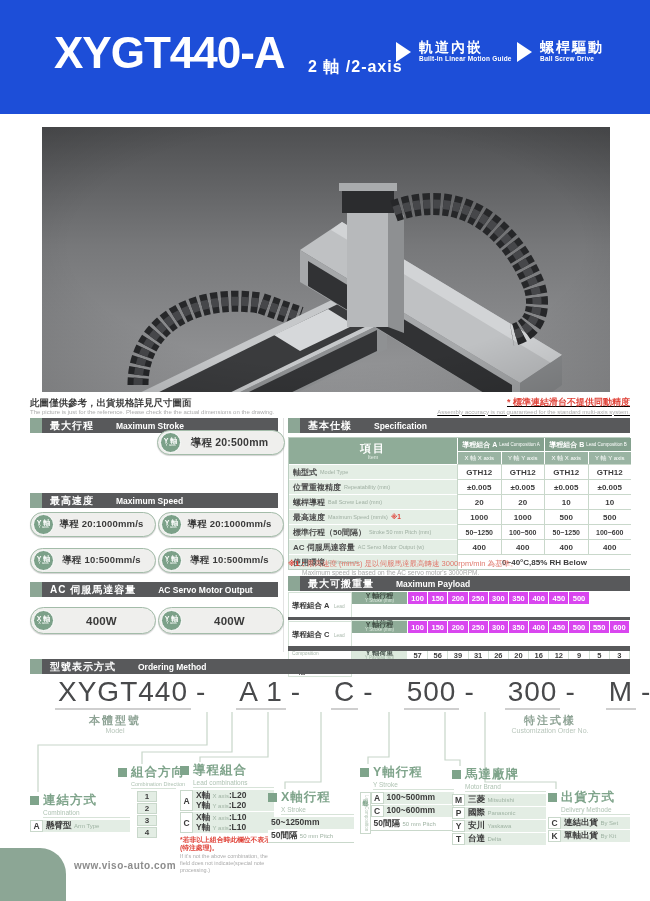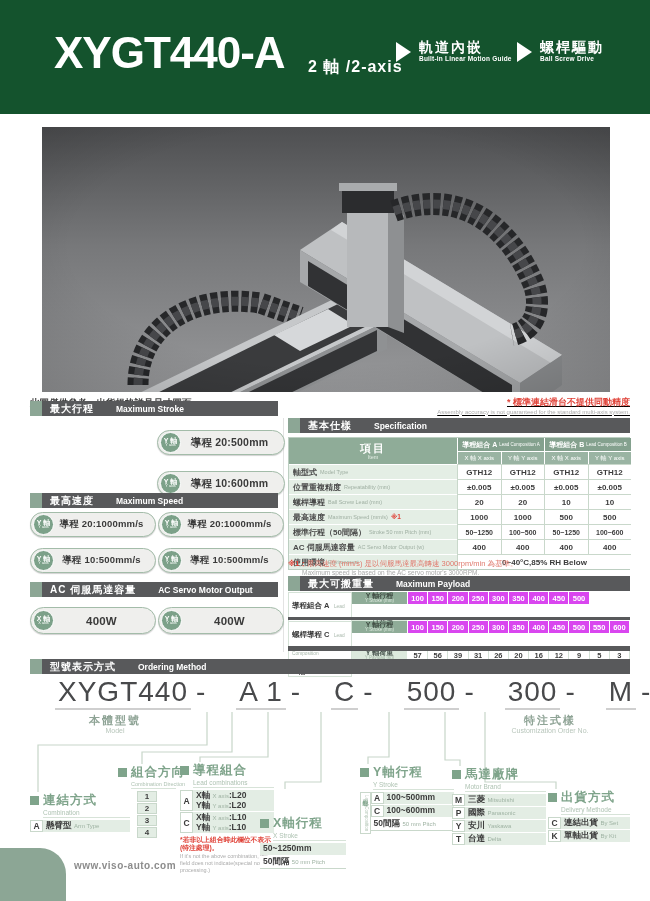--- a/index.html
+++ b/index.html
@@ -1,19 +1,19 @@
 <!DOCTYPE html>
 <html><head>
 <meta charset="utf-8">
 <style>
   html,body{margin:0;padding:0;background:#fff;}
   .page{position:relative;width:650px;height:901px;background:#fff;overflow:hidden;
         font-family:"Liberation Sans","DejaVu Sans",sans-serif;-webkit-font-smoothing:antialiased;}
   
-  .hdr{position:absolute;left:0;top:0;width:650px;height:114px;background:#14532d;}
+  .hdr{position:absolute;left:0;top:0;width:650px;height:114px;background:#1d4ed8;}
   .hdr-title{position:absolute;left:54px;top:28px;font-size:44px;font-weight:bold;color:#fff;letter-spacing:-1px;}
   .hdr-axes{position:absolute;left:308px;top:57px;font-size:16px;color:#fff;font-weight:bold;letter-spacing:1px;}
   .feature{position:absolute;top:40px;display:flex;align-items:flex-start;gap:8px;color:#fff;}
   .f1{left:396px;} .f2{left:517px;}
   .tri{width:0;height:0;border-top:10px solid transparent;border-bottom:10px solid transparent;border-left:15px solid #fff;margin-top:2px;}
   .fzh{font-size:14px;font-weight:bold;letter-spacing:2px;line-height:1.1;}
   .fen{font-size:6.5px;font-weight:bold;letter-spacing:0.2px;}
   
   .product{position:absolute;left:42px;top:127px;width:568px;height:265px;}
   
@@ -179,38 +179,31 @@
     <div class="zh">此圖僅供參考，出貨規格詳見尺寸圖面</div>
     <div class="en">The picture is just for the reference. Please check the the actual dimensions on the drawing.</div>
   </div>
   <div class="acc-note">
     <div class="zh">* 標準連結滑台不提供同動精度</div>
     <div class="en">Assembly accuracy is not guaranteed for the standard multi-axis system.</div>
   </div>
 
   <div class="vdiv"></div>
 
-  <div class="secbar" style="left:30px;top:401px;width:248px;">
+  <div class="secbar" style="left:30px;top:418px;width:248px;">
     <span class="sq"></span>
     <span class="zh">最大行程</span>
     <span class="en">Maximum Stroke</span>
   </div>
   <div class="pill" style="left:157px;top:430px;width:122px;height:21px;">
     <span class="pbadge">
       <span class="bz">Y 軸</span>
       <span class="be">Y axis</span>
       </span>
     <span class="pval">導程 20:500mm</span>
-  </div>
-  <div class="pill" style="left:157px;top:471px;width:122px;height:21px;">
-    <span class="pbadge">
-      <span class="bz">Y 軸</span>
-      <span class="be">Y axis</span>
-      </span>
-    <span class="pval">導程 10:600mm</span>
   </div>
 
   <div class="secbar" style="left:30px;top:493px;width:248px;">
     <span class="sq"></span>
     <span class="zh">最高速度</span>
     <span class="en">Maximum Speed</span>
   </div>
   <div class="pill sm" style="left:30px;top:512px;width:120px;height:21px;">
     <span class="pbadge">
       <span class="bz">Y 軸</span>
@@ -393,21 +386,21 @@
     <div class="pay-v">4</div>
     <div class="pay-v">2</div>
     <div class="pay-v blank"></div>
     <div class="pay-v blank"></div>
   </div>
 
   <div class="darkbar" style="left:288px;top:617px;width:342px;height:3px;"></div>
 
   <div class="pay" style="top:621px;">
     <div class="pay-label">
-      <span class="nm">螺桿導程 C</span>
+      <span class="nm">導程組合 C</span>
       <span class="nm-en">Lead Composition</span>
       <div class="ld"><b>X 軸</b> <span class="g">X axis</span><b>:L10</b></div>
       <div class="ld"><b>Y 軸</b> <span class="g">Y axis</span><b>:L10</b></div>
     </div>
     <div class="pay-h">
       <span class="m">Y 軸行程</span>
       <span class="s">Y Stroke (mm)</span>
       </div>
     <div class="pay-s">100</div>
     <div class="pay-s">150</div>
@@ -513,21 +506,21 @@
         <div><b>X軸</b> <span class="g">X axis</span><b>:L10</b></div>
         <div><b>Y軸</b> <span class="g">Y axis</span><b>:L10</b></div>
       </span>
     </div>
     <div class="rednote">
       <div class="r">*若非以上組合時此欄位不表示(特注處理)。</div>
       <div class="e">If it's not the above combination, the field does not indicate(special note processing.)</div>
     </div>
   </div>
 
-  <div class="obox" style="left:260px;top:789px;width:86px;margin-top:26px;">
+  <div class="obox" style="left:268px;top:789px;width:86px;">
     <div class="obt">
         <span class="obsq"></span>
       <span class="t">X軸行程</span>
       </div>
     <div class="obsub">X Stroke</div>
     <div class="okrow">
       <span class="oval" style="font-weight:bold;">50~1250mm</span>
       </div>
     <div class="okrow">
       <span class="oval white"><b>50間隔</b> <span class="g">50 mm Pitch</span></span>

